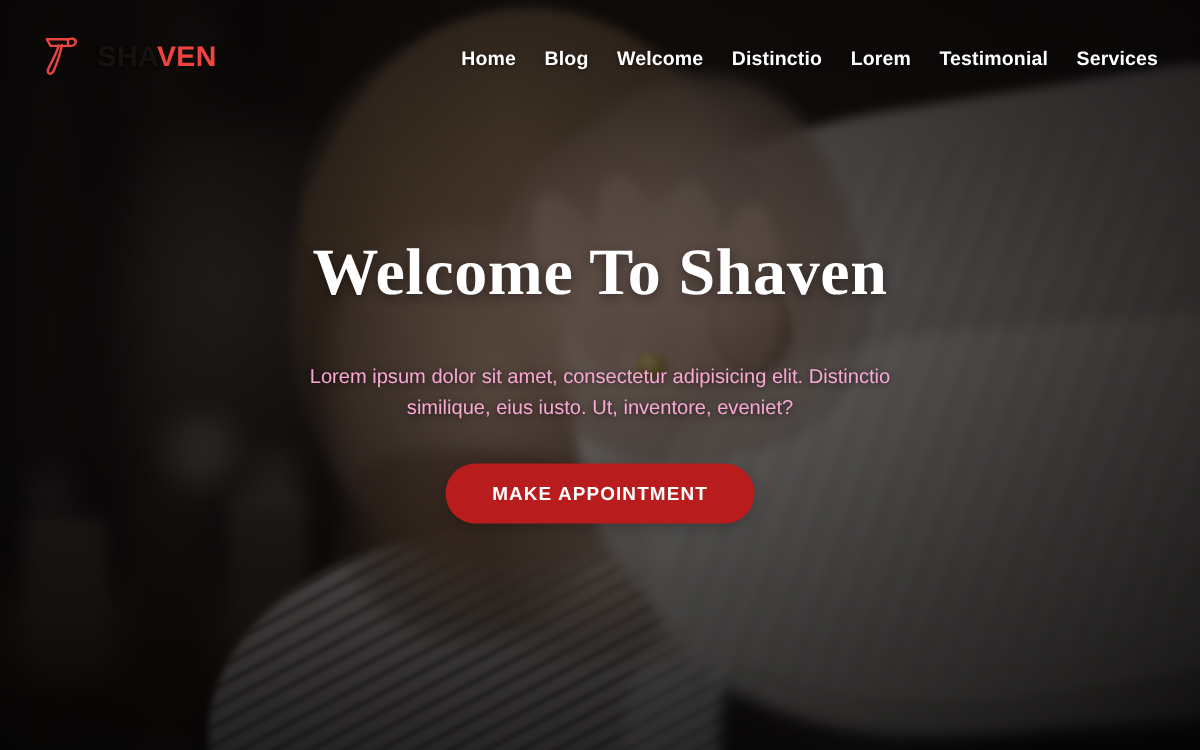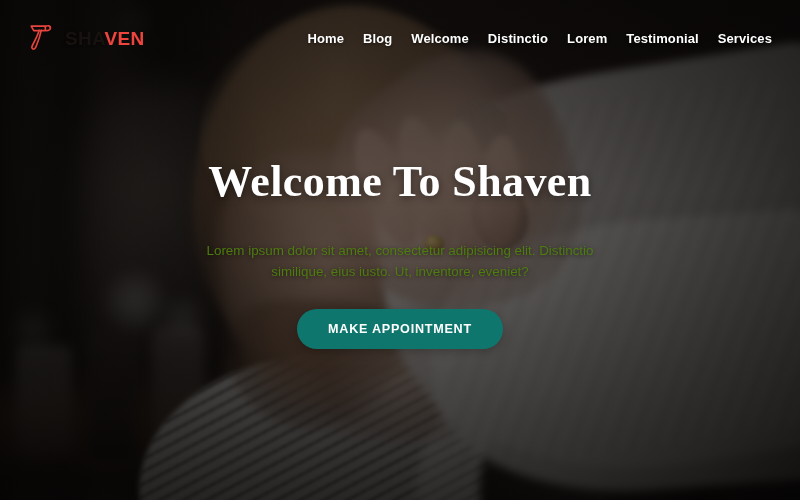--- a/index.html
+++ b/index.html
@@ -256,31 +256,31 @@
     line-height:1.06;
     color:#fff;
     letter-spacing:.4px;
     text-shadow:0 2px 8px rgba(0,0,0,.45);
     margin-bottom:34px;
     text-align:center;
   }
   .hero-sub{
     width:430px;
     text-align:center;
-    color:#4d7c0f;
+    color:#f9a8d4;
     font-size:13.4px;
     line-height:1.62;
     font-weight:400;
     text-shadow:0 1px 4px rgba(0,0,0,.55);
     margin-bottom:26px;
   }
   .cta{
     display:inline-block;
     border:none; cursor:pointer;
-    background:#0f766e;
+    background:#b91c1c;
     color:#fff;
     font-family:"Liberation Sans", sans-serif;
     font-size:12.6px;
     font-weight:700;
     letter-spacing:.75px;
     padding:13px 31px;
     border-radius:24px;
     text-decoration:none;
     box-shadow:0 3px 10px rgba(0,0,0,.22);
   }

